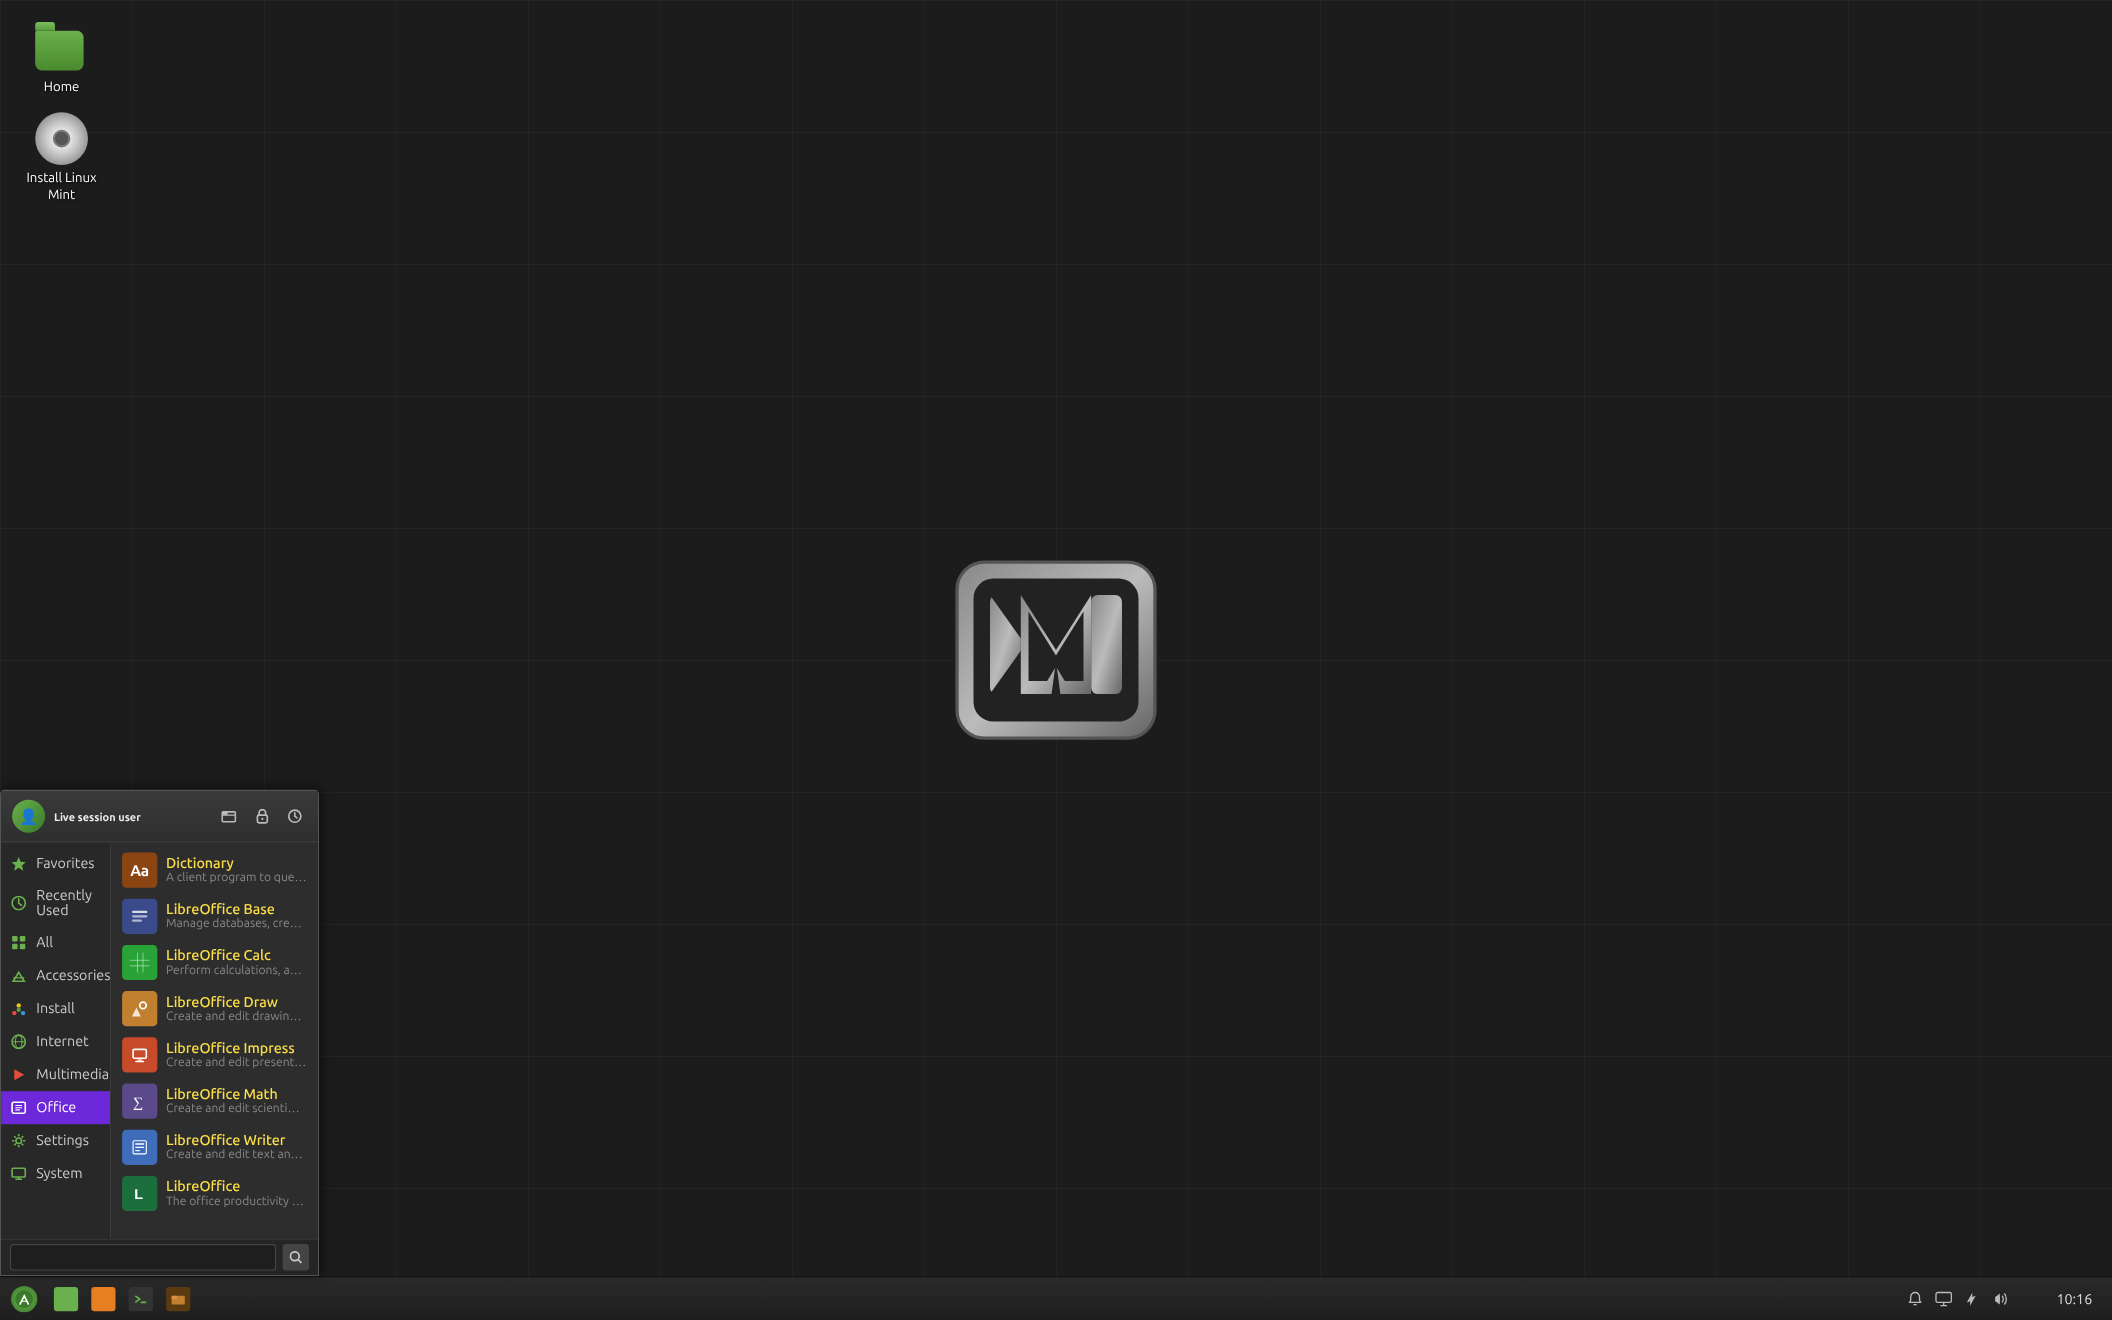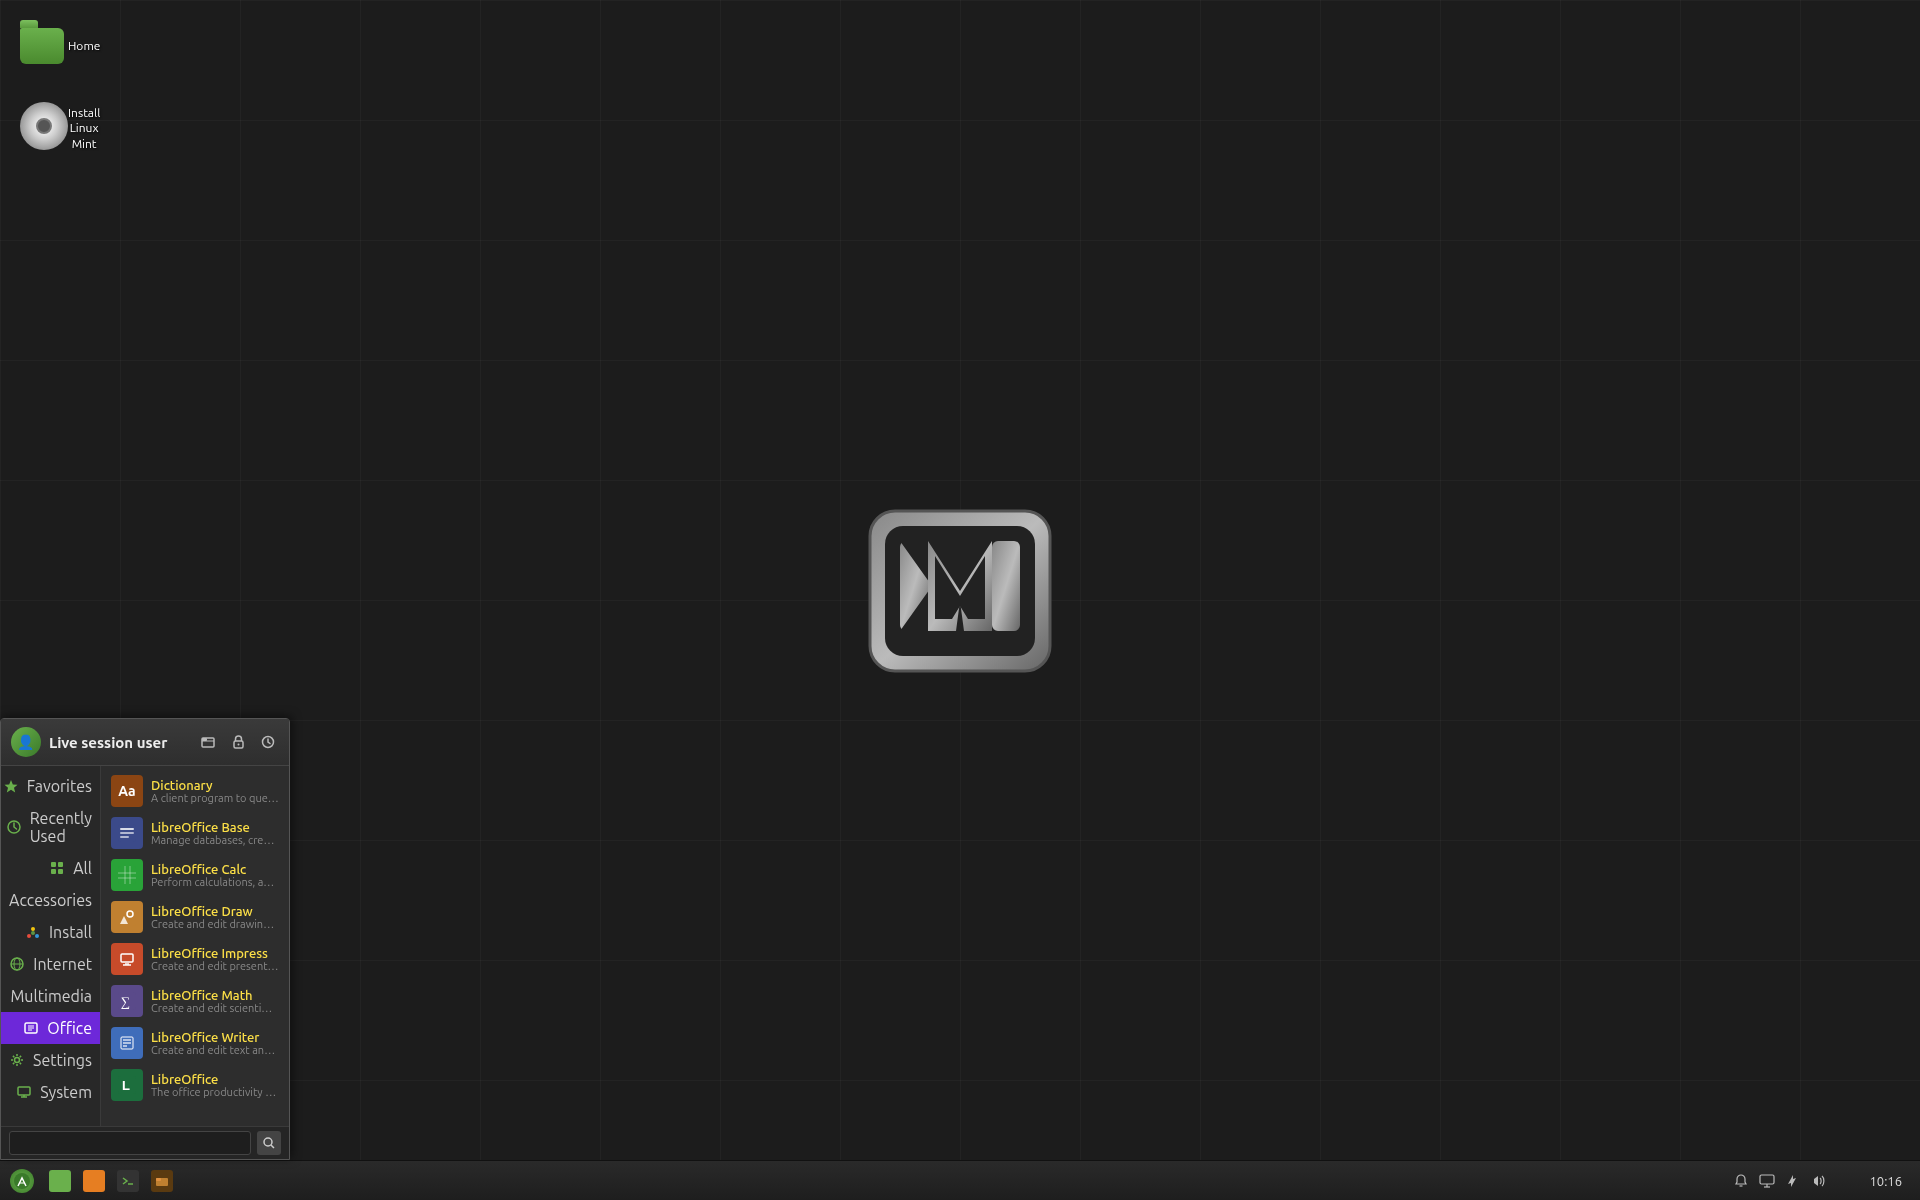--- a/index.html
+++ b/index.html
@@ -22,21 +22,21 @@
         linear-gradient(rgba(255,255,255,0.03) 1px, transparent 1px),
         linear-gradient(90deg, rgba(255,255,255,0.03) 1px, transparent 1px);
       background-size: 120px 120px;
       position: relative;
     }
 
     
     .desktop-icon {
       position: absolute;
       display: flex;
-      flex-direction: row;
+      flex-direction: column;
       align-items: center;
       width: 80px;
       cursor: pointer;
       padding: 4px;
     }
     .desktop-icon .icon-img {
       width: 48px;
       height: 48px;
       margin-bottom: 4px;
     }
@@ -213,21 +213,21 @@
       background: linear-gradient(135deg, #6ab04c, #3a7a2a);
       display: flex;
       align-items: center;
       justify-content: center;
       color: white;
       font-size: 14px;
     }
 
     .user-name {
       color: #eee;
-      font-size: 15px;
+      font-size: 10px;
       font-weight: bold;
       flex: 1;
     }
 
     .menu-header-icons {
       display: flex;
       gap: 8px;
     }
 
     .header-icon-btn {
@@ -256,22 +256,21 @@
       padding: 4px 0;
     }
 
     .sidebar-item {
       display: flex;
       align-items: center;
       gap: 8px;
       padding: 7px 8px;
       cursor: pointer;
       color: #ccc;
-      font-size: 16px;
-      justify-content: flex-end;
+      font-size: 13px;
     }
     .sidebar-item.active { background: #6d28d9; color: #fff; }
 
     .sidebar-item-icon {
       width: 16px;
       height: 16px;
       display: flex;
       align-items: center;
       justify-content: center;
       font-size: 13px;

